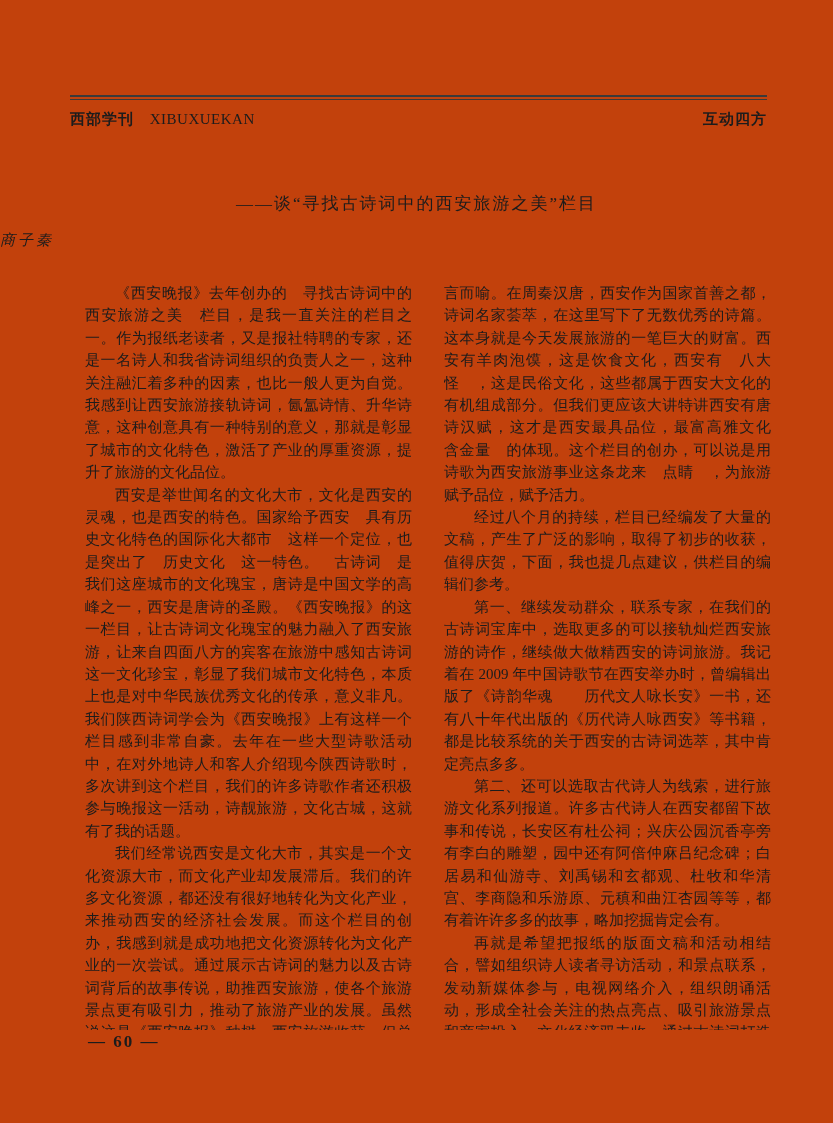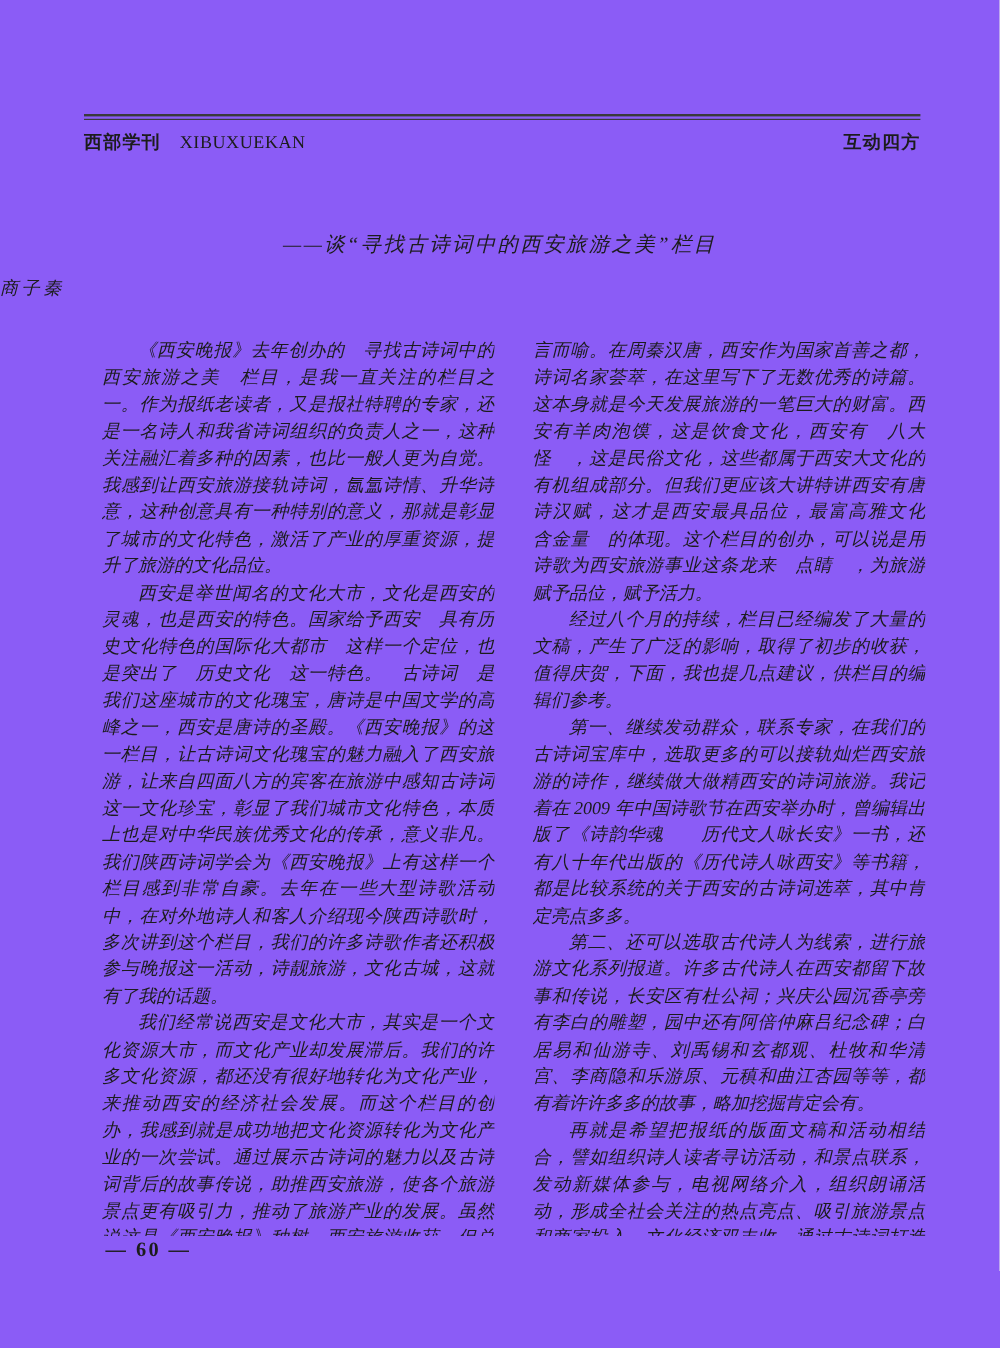--- a/index.html
+++ b/index.html
@@ -5,21 +5,21 @@
   html, body {
     margin: 0;
     padding: 0;
     background: #e8e8e8;
   }
   .page {
     position: relative;
     width: 833px;
     height: 1123px;
     margin: 0 auto;
-    background: #8b5cf6;
+    background: #c2410c;
     font-family: "Liberation Serif", serif;
     color: #1c1c1c;
     overflow: hidden;
   }
   
   .running-head {
     position: absolute;
     top: 70px;
     left: 70px;
     right: 66px;
@@ -52,21 +52,20 @@
     font-weight: bold;
     letter-spacing: 3px;
   }
   .article-subtitle {
     position: absolute;
     top: 192px;
     left: 0;
     width: 100%;
     text-align: center;
     font-size: 17px;
-    font-style: italic;
     letter-spacing: 2px;
   }
   .article-author {
     position: absolute;
     top: 231px;
     left: 0;
     width: 100%;
     text-align: left;
     font-size: 15px;
     font-style: italic;
@@ -75,21 +74,20 @@
   
   .col {
     position: absolute;
     top: 282px;
     width: 327px;
     height: 748px;
     overflow: hidden;
     font-size: 15px;
     line-height: 22.4px;
     text-align: justify;
-    font-style: italic;
   }
   .col-left  { left: 85px; }
   .col-right { left: 424px; margin-left: 20px; }
   .col p {
     margin: 0;
     text-indent: 2em;
   }
   .col p.no-indent { text-indent: 0; }
   
   .folio {

